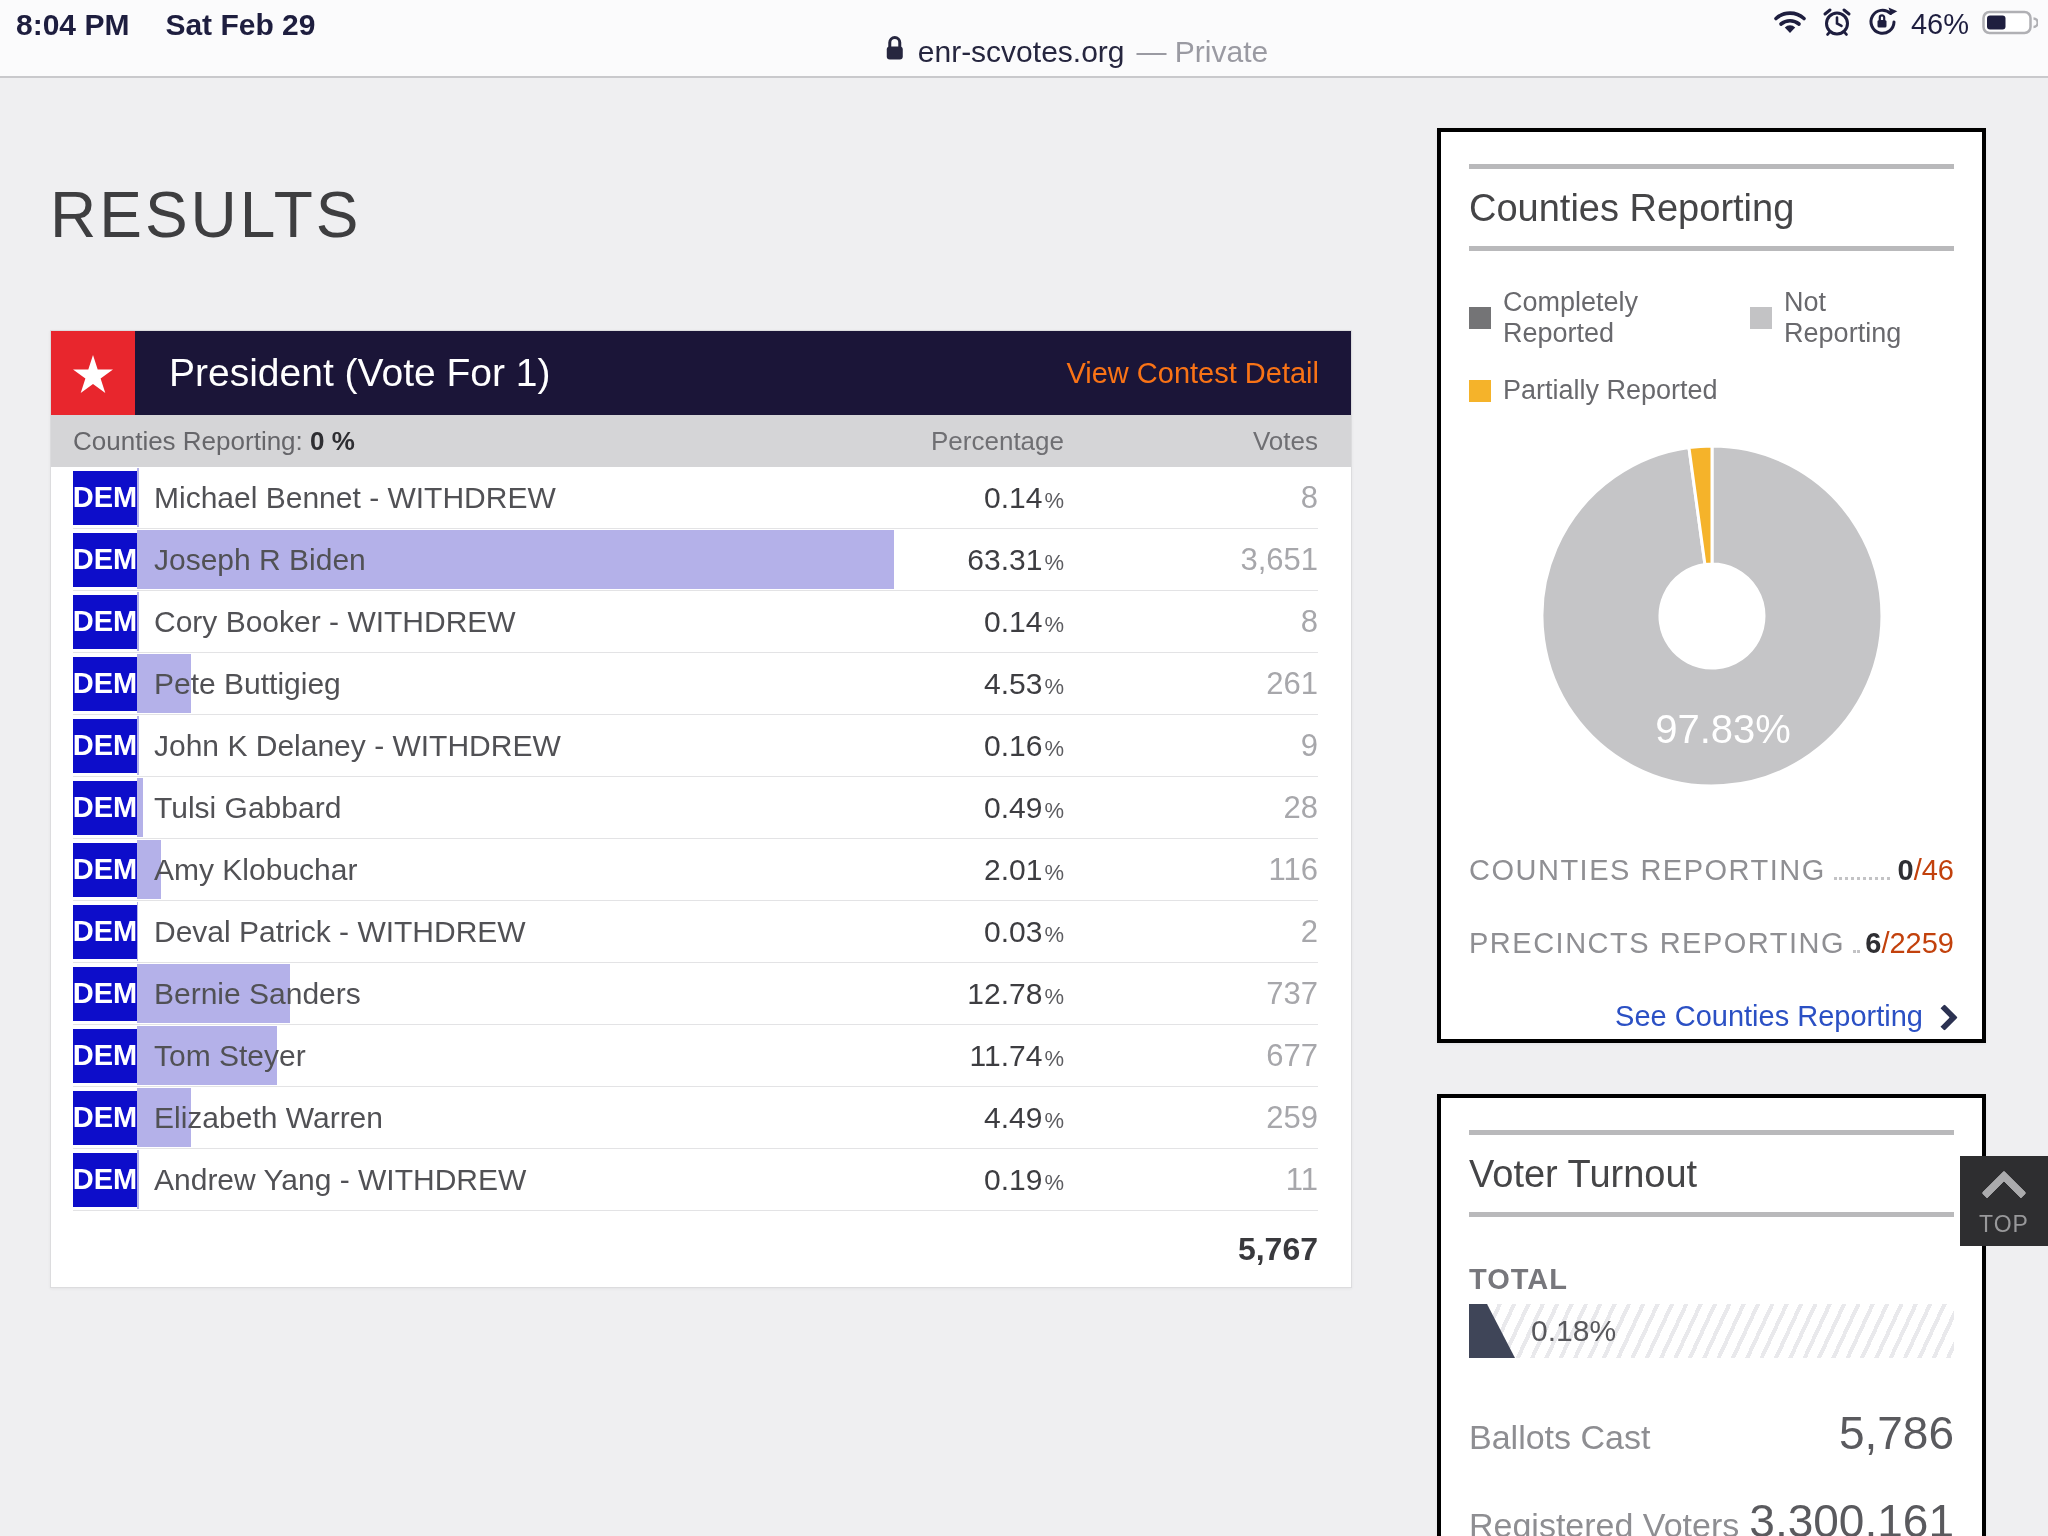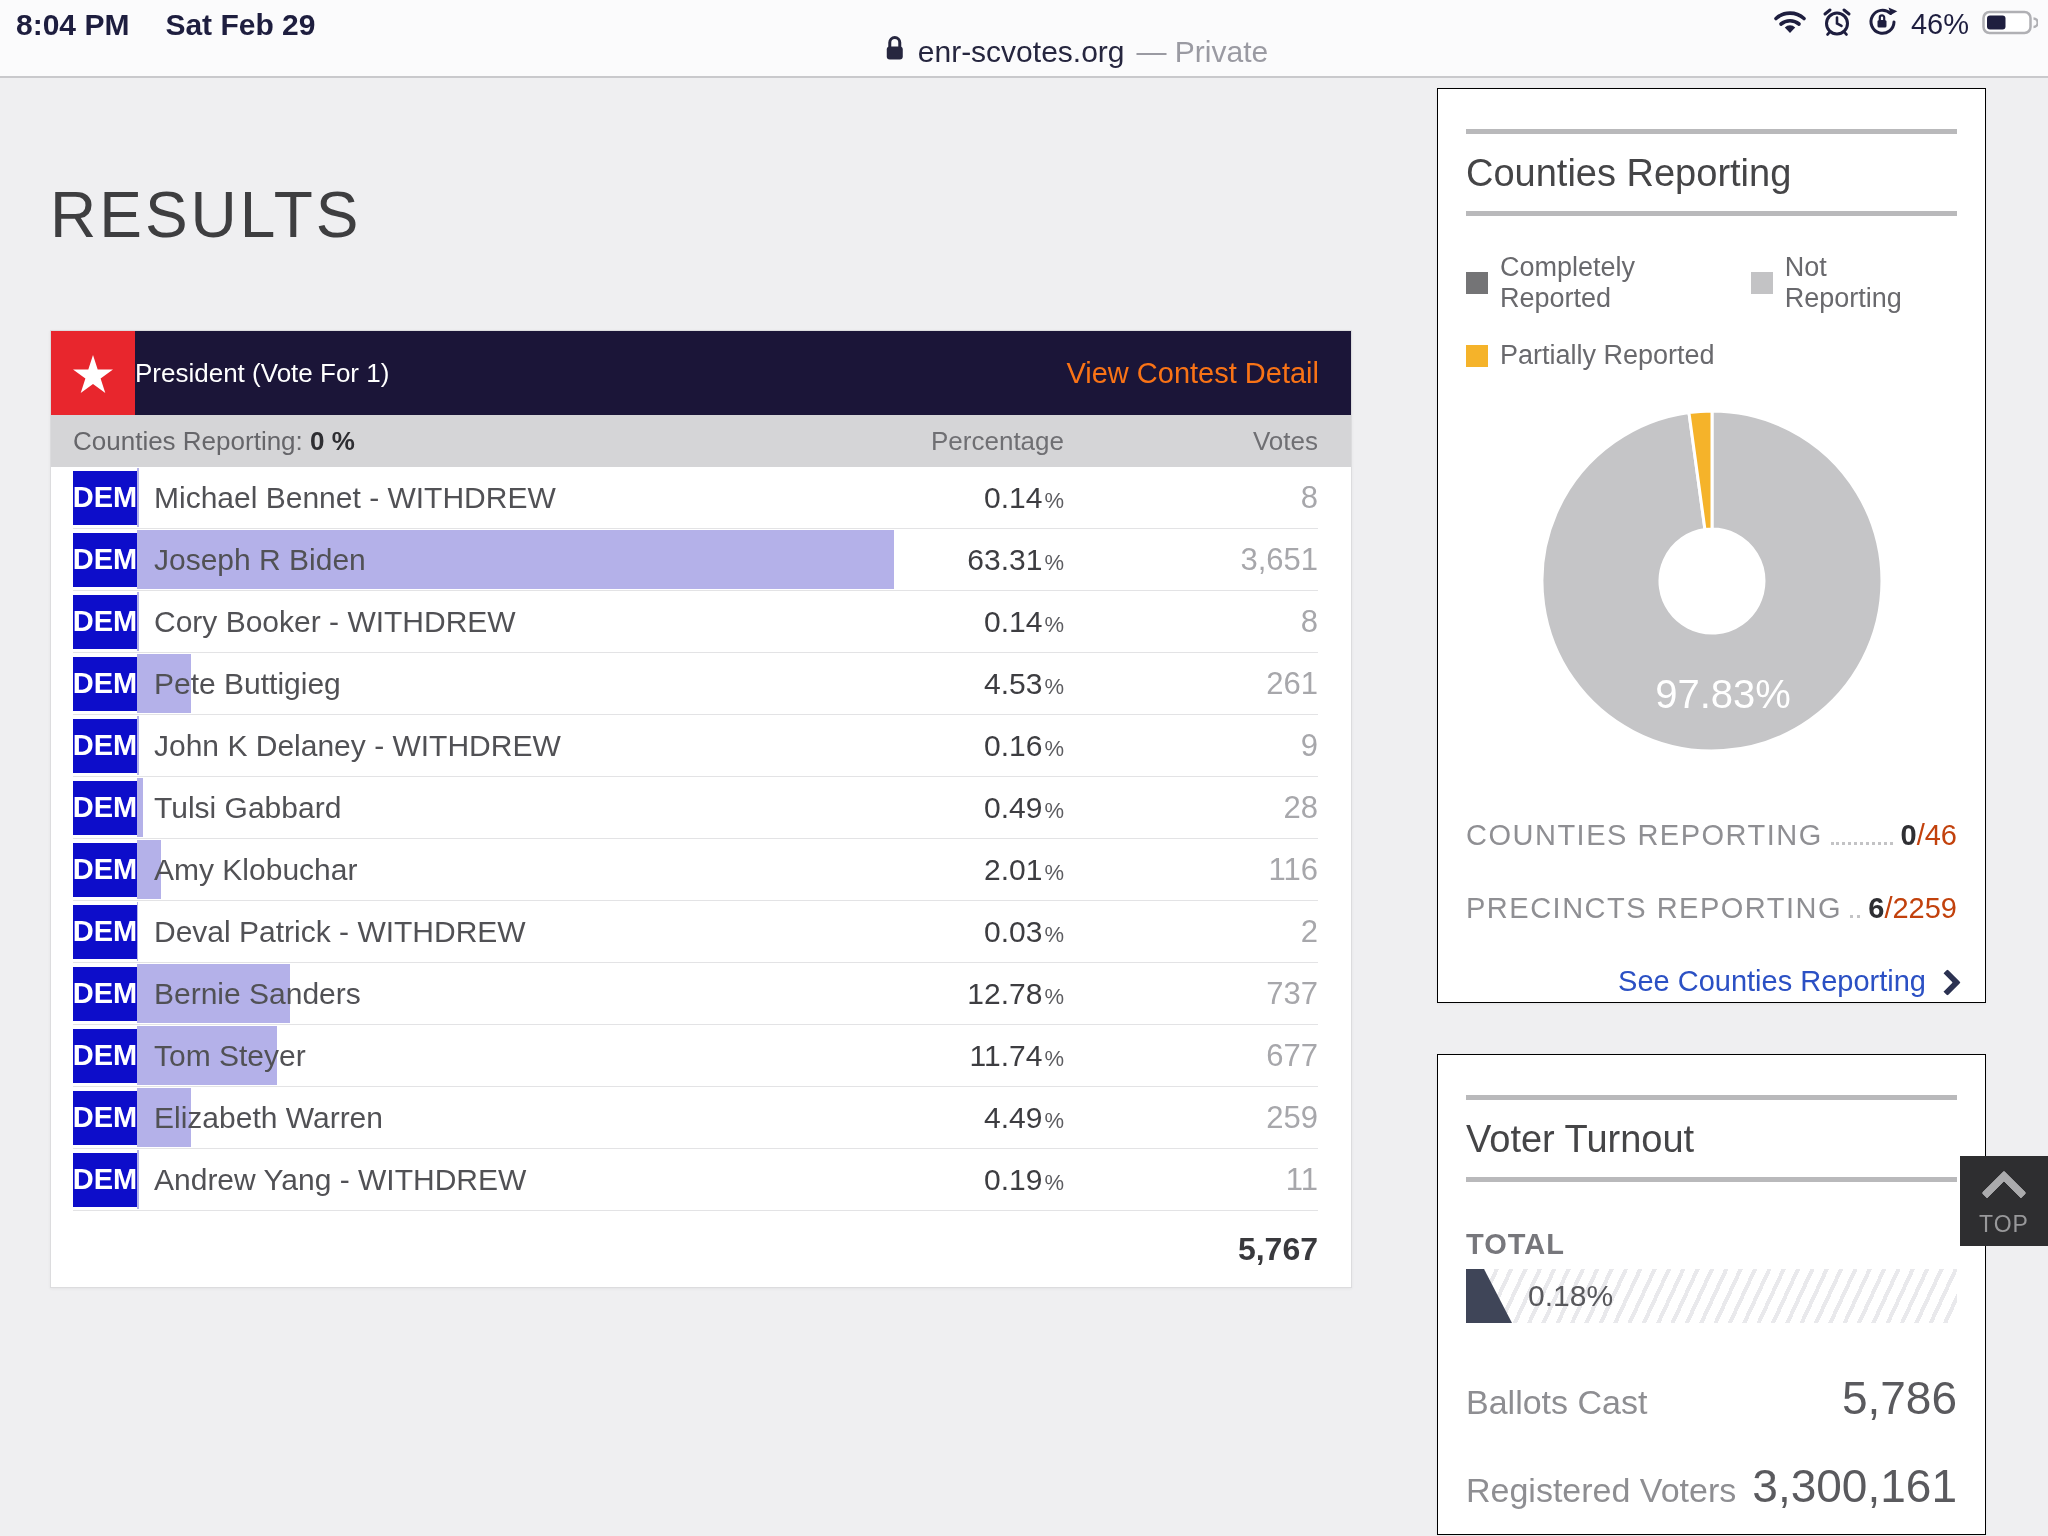--- a/index.html
+++ b/index.html
@@ -18,43 +18,43 @@
 
   
   .results-title{position:absolute;left:50px;top:178px;font-size:64px;font-weight:200;
                  letter-spacing:3px;color:#3e3e40;}
 
   
   .contest-card{position:absolute;left:50px;top:330px;width:1302px;background:#fff;
                 border:1px solid #dcdcde;box-shadow:0 1px 3px rgba(0,0,0,.05);box-sizing:border-box;}
   .contest-header{display:flex;align-items:stretch;height:84px;background:#1b1538;color:#fff;}
   .star-box{width:84px;background:#e8262d;display:flex;align-items:center;justify-content:center;flex:0 0 auto;}
-  .contest-title{flex:1;display:flex;align-items:center;font-size:26px;font-weight:400;}
+  .contest-title{flex:1;display:flex;align-items:center;padding-left:34px;font-size:39px;font-weight:400;}
   .detail-link{display:flex;align-items:center;padding-right:32px;font-size:29px;color:#f97316;cursor:pointer;}
   .contest-subheader{display:flex;align-items:center;height:52px;background:#d5d5d7;
                      padding:0 33px 0 22px;font-size:26px;color:#66666a;}
   .sub-name{flex:1;}
   .sub-name b{color:#2e2e32;}
   .col-pct{width:220px;text-align:right;color:#6f6f73;}
   .col-votes{width:254px;text-align:right;color:#6f6f73;}
   .rows{padding:0 33px 0 22px;}
   .crow{position:relative;display:flex;align-items:center;height:61px;border-bottom:1px solid #e3e3e5;}
   .badge{position:relative;z-index:2;width:64px;height:54px;flex:0 0 auto;color:#fff;font-weight:700;
          font-size:29px;display:flex;align-items:center;justify-content:center;}
   .bar{position:absolute;left:64px;top:1px;bottom:1px;z-index:1;}
   .cname{position:relative;z-index:2;flex:1;padding-left:17px;font-size:30px;color:#515155;}
   .cpct{position:relative;z-index:2;width:220px;text-align:right;font-size:30px;color:#3d3d41;}
   .cpct .pct-sign{font-size:22px;color:#5c5c60;margin-left:2px;}
   .cvotes{position:relative;z-index:2;width:254px;text-align:right;font-size:31px;color:#a7a7ab;}
   .total-row{display:flex;align-items:center;height:76px;padding:0 33px 0 22px;}
   .total-value{margin-left:auto;width:254px;text-align:right;font-size:32px;font-weight:700;color:#39393d;}
 
   
-  .side-card{position:absolute;left:1437px;width:549px;background:#fff;border:1px solid #000000;
-             box-shadow:0 1px 3px rgba(0,0,0,.05);box-sizing:border-box;padding:8px 28px;}
+  .side-card{position:absolute;left:1437px;width:549px;background:#fff;border:4px solid #000000;
+             box-shadow:0 1px 3px rgba(0,0,0,.05);box-sizing:border-box;padding:0 28px;margin-top:40px;}
   .counties-card{top:88px;height:915px;}
   .turnout-card{top:1054px;height:481px;}
   .rule{height:5px;background:#b9b9bb;}
   .rule-top{margin-top:32px;}
   .card-title{font-size:38px;font-weight:400;color:#454547;margin:18px 0 16px;}
   .legend{margin-top:36px;font-size:27px;color:#69696d;}
   .legend-row{display:flex;align-items:flex-end;margin-bottom:26px;}
   .legend-item{display:flex;align-items:center;margin-right:26px;}
   .swatch{width:22px;height:22px;margin-right:12px;flex:0 0 auto;}
   .donut-wrap{margin:34px auto 0;width:352px;height:352px;}

